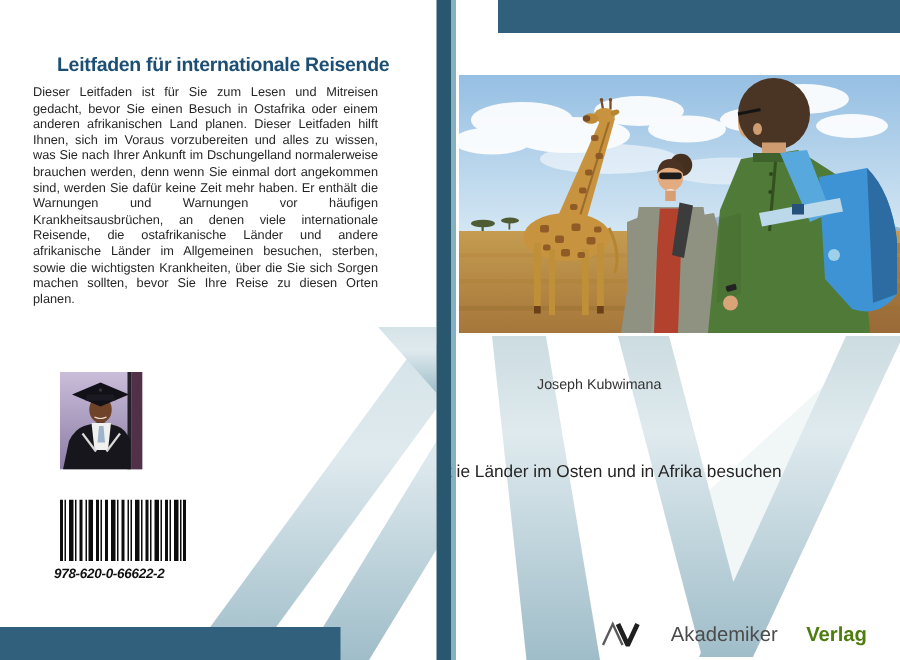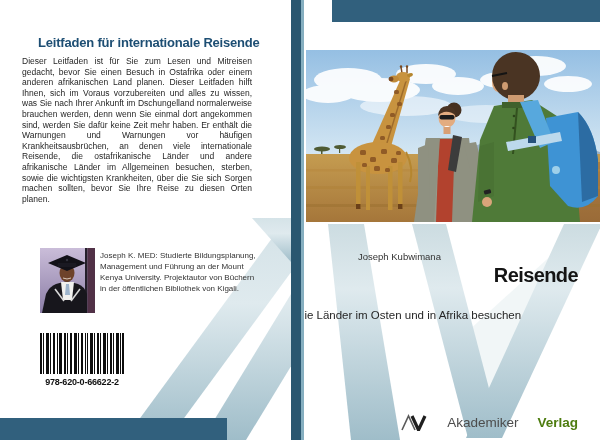--- a/index.html
+++ b/index.html
@@ -19,22 +19,22 @@
     font-size:8.5px;line-height:10.6px;text-align:justify;
     color:#262626;z-index:3;
   }
   .author-photo{left:40px;top:248px;width:55px;height:65px;z-index:3;}
   .author-bio{
     left:100px;top:251px;width:160px;
     font-size:8px;line-height:10.9px;color:#333;z-index:3;
   }
   .barcode-box{left:40px;top:333px;width:84px;height:44px;z-index:3;background:#fff;}
   .isbn{
-    left:36px;top:377px;width:92px;text-align:center;
-    font-size:9px;font-weight:600;letter-spacing:-0.2px;color:#111;z-index:3;
+    left:36px;top:377px;width:92px;text-align:left;
+    font-size:9px;font-weight:600;letter-spacing:-0.2px;color:#111;z-index:3;font-style:italic;
   }
   .back-bottom-bar{
     left:0;top:418px;width:227px;height:22px;
     background:var(--teal-bar,#31607d);z-index:4;
   }
   .wm-back{left:0;top:0;width:291px;height:440px;z-index:1;}
   
   .spine{left:291px;top:0;width:10px;height:440px;background:var(--spine,#2a5770);z-index:5;}
   .spine-sliver{left:301px;top:0;width:3px;height:440px;background:#86afc0;z-index:5;}
   
@@ -97,21 +97,20 @@
     <polygon points="26,36 29,36 30,47 25,47" fill="#9db4cc"></polygon>
     <path d="M15,41 L24,53" stroke="#d9d9d9" stroke-width="1.5" fill="none"></path>
     <path d="M40,41 L31,53" stroke="#d9d9d9" stroke-width="1.5" fill="none"></path>
     <ellipse cx="27" cy="25" rx="7.5" ry="9" fill="#6e432a"></ellipse>
     <path d="M23,30 Q27,32 31,30" stroke="#f5e9dc" stroke-width="0.8" fill="none"></path>
     <polygon points="8,15 27,7 46,15 27,23" fill="#121118"></polygon>
     <polygon points="17,19 37,19 36,15 18,15" fill="#1a1922"></polygon>
     <circle cx="27" cy="12" r="1.2" fill="#34343f"></circle>
   </svg>
 
-  <div class="abs author-bio">Joseph K. MED: Studierte Bildungsplanung, Management und Führung an der Mount Kenya University. Projektautor von Büchern in der öffentlichen Bibliothek von Kigali.</div>
 
   <svg class="abs barcode-box" viewBox="0 0 84 44" preserveAspectRatio="none">
     <rect x="0" y="0" width="84" height="44" fill="#ffffff"></rect>
     <g fill="#0d0d0d">
       <rect x="0" y="0" width="2" height="41"></rect>
         <rect x="3" y="0" width="1" height="41"></rect>
       <rect x="6" y="0" width="3" height="41"></rect>
         <rect x="10" y="0" width="1" height="41"></rect>
       <rect x="13" y="0" width="2" height="41"></rect>
         <rect x="17" y="0" width="1" height="41"></rect>
@@ -274,21 +273,20 @@
       <rect x="222" y="86" width="8" height="7" fill="#25517a"></rect>
       <circle cx="250" cy="120" r="4" fill="#9fd0ea"></circle>
       <polygon points="174,96 188,92 188,146 172,152" fill="#4a7334"></polygon>
       <rect x="178" y="140" width="7" height="4" rx="1" fill="#222222" transform="rotate(-15 181 142)"></rect>
       <circle cx="181" cy="152" r="5" fill="#d9a47a"></circle>
     </g>
   </svg>
 
   <div class="abs front-author">Joseph Kubwimana</div>
   <div class="abs front-title">
-    <div>Reisende</div>
   </div>
   <div class="abs front-subtitle">die Länder im Osten und in Afrika besuchen</div>
 
   <div class="abs publisher">
     <svg width="26" height="17" viewBox="0 0 26 17">
       <polyline points="1,16 7.5,2 14,16" fill="none" stroke="#5a5a5a" stroke-width="1.6"></polyline>
       <polyline points="11,2 17.5,16 24,2" fill="none" stroke="#1f1f1f" stroke-width="3.2"></polyline>
     </svg>
     <span class="pub-regular">Akademiker</span>
       <span class="pub-bold">Verlag</span>

